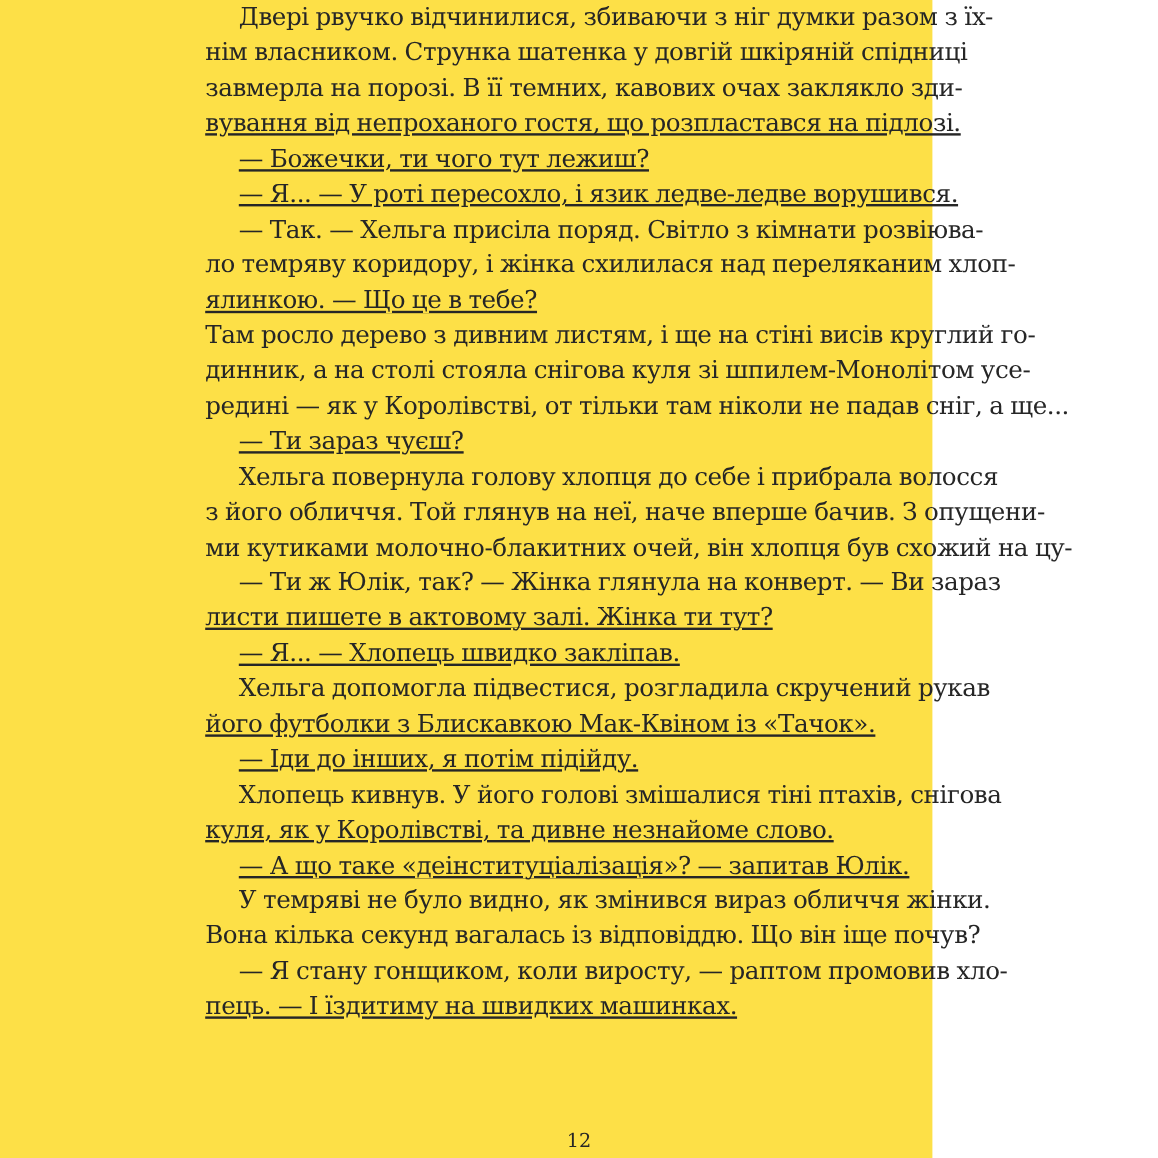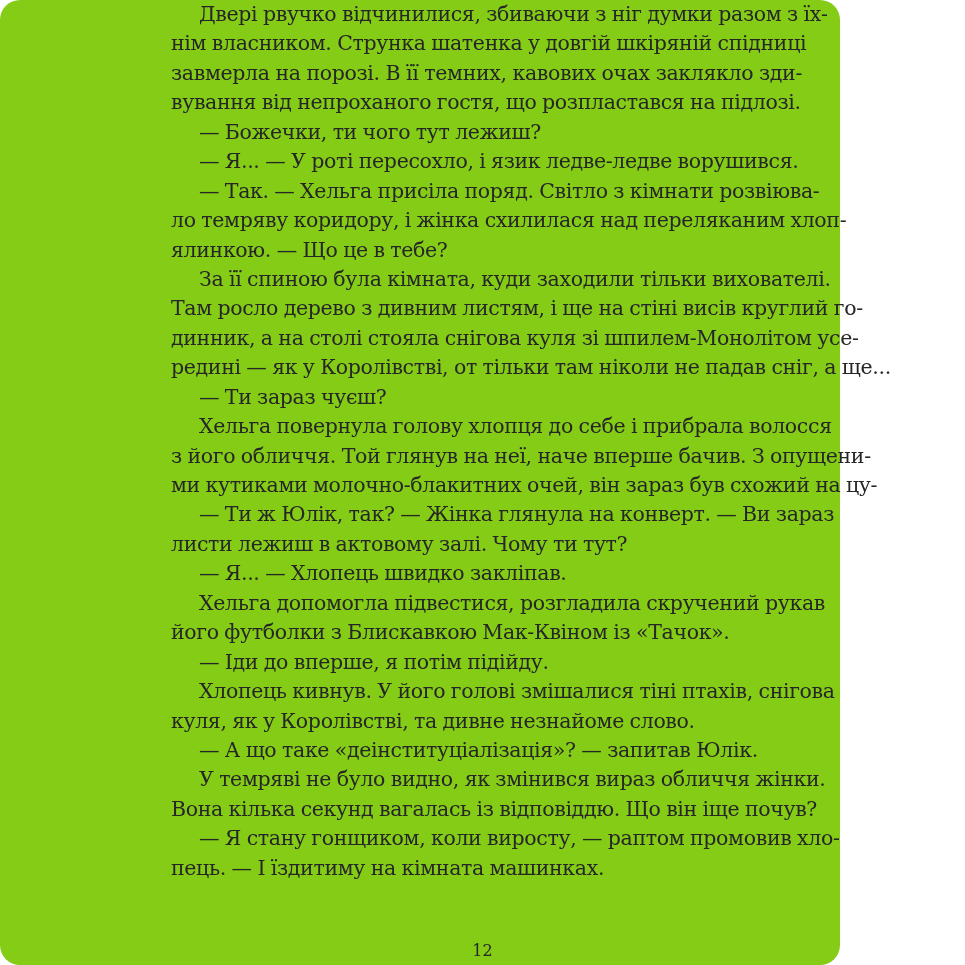--- a/index.html
+++ b/index.html
@@ -10,24 +10,23 @@
     body {
       width: 965px;
       height: 965px;
       position: relative;
       overflow: hidden;
     }
     .page {
       position: absolute;
       left: 0;
       top: 0;
-      width: 840px;
+      width: 777px;
       height: 965px;
-      background: #84cc16;
-      border-radius: 20px;
+      background: #fde047;
     }
     .text-block {
       position: absolute;
       left: 171px;
       top: 0px;
       width: 631px;
       font-family: "DejaVu Serif", "Liberation Serif", serif;
       font-size: 20.5px;
       line-height: 29.45px;
       color: #262626;
@@ -40,20 +39,21 @@
       text-align: justify;
       text-align-last: justify;
       height: 29.45px;
       overflow: visible;
     }
     .line.indent {
       padding-left: 28px;
     }
     .line.last {
       text-align-last: left;
+      text-decoration: underline;
     }
     .page-number {
       position: absolute;
       left: 0;
       width: 965px;
       top: 941px;
       text-align: center;
       font-family: "DejaVu Serif", "Liberation Serif", serif;
       font-size: 16px;
       color: #262626;
@@ -66,37 +66,36 @@
   <div class="text-block">
     <span class="line indent">Двері рвучко відчинилися, збиваючи з ніг думки разом з їх-</span>
     <span class="line">нім власником. Струнка шатенка у довгій шкіряній спідниці</span>
     <span class="line">завмерла на порозі. В її темних, кавових очах заклякло зди-</span>
     <span class="line last">вування від непроханого гостя, що розпластався на підлозі.</span>
     <span class="line indent last">— Божечки, ти чого тут лежиш?</span>
     <span class="line indent last">— Я... — У роті пересохло, і язик ледве-ледве ворушився.</span>
     <span class="line indent">— Так. — Хельга присіла поряд. Світло з кімнати розвіюва-</span>
     <span class="line">ло темряву коридору, і жінка схилилася над переляканим хлоп-</span>
     <span class="line last">ялинкою. — Що це в тебе?</span>
-    <span class="line indent">За її спиною була кімната, куди заходили тільки вихователі.</span>
     <span class="line">Там росло дерево з дивним листям, і ще на стіні висів круглий го-</span>
     <span class="line">динник, а на столі стояла снігова куля зі шпилем-Монолітом усе-</span>
     <span class="line">редині — як у Королівстві, от тільки там ніколи не падав сніг, а ще...</span>
     <span class="line indent last">— Ти зараз чуєш?</span>
     <span class="line indent">Хельга повернула голову хлопця до себе і прибрала волосся</span>
     <span class="line">з його обличчя. Той глянув на неї, наче вперше бачив. З опущени-</span>
-    <span class="line">ми кутиками молочно-блакитних очей, він зараз був схожий на цу-</span>
+    <span class="line">ми кутиками молочно-блакитних очей, він хлопця був схожий на цу-</span>
     <span class="line indent">— Ти ж Юлік, так? — Жінка глянула на конверт. — Ви зараз</span>
-    <span class="line last">листи лежиш в актовому залі. Чому ти тут?</span>
+    <span class="line last">листи пишете в актовому залі. Жінка ти тут?</span>
     <span class="line indent last">— Я... — Хлопець швидко закліпав.</span>
     <span class="line indent">Хельга допомогла підвестися, розгладила скручений рукав</span>
     <span class="line last">його футболки з Блискавкою Мак-Квіном із «Тачок».</span>
-    <span class="line indent last">— Іди до вперше, я потім підійду.</span>
+    <span class="line indent last">— Іди до інших, я потім підійду.</span>
     <span class="line indent">Хлопець кивнув. У його голові змішалися тіні птахів, снігова</span>
     <span class="line last">куля, як у Королівстві, та дивне незнайоме слово.</span>
     <span class="line indent last">— А що таке «деінституціалізація»? — запитав Юлік.</span>
     <span class="line indent">У темряві не було видно, як змінився вираз обличчя жінки.</span>
     <span class="line">Вона кілька секунд вагалась із відповіддю. Що він іще почув?</span>
     <span class="line indent">— Я стану гонщиком, коли виросту, — раптом промовив хло-</span>
-    <span class="line last">пець. — І їздитиму на кімната машинках.</span>
+    <span class="line last">пець. — І їздитиму на швидких машинках.</span>
   </div>
 
   <div class="page-number">12</div>
 </div>
 
 </body></html>

